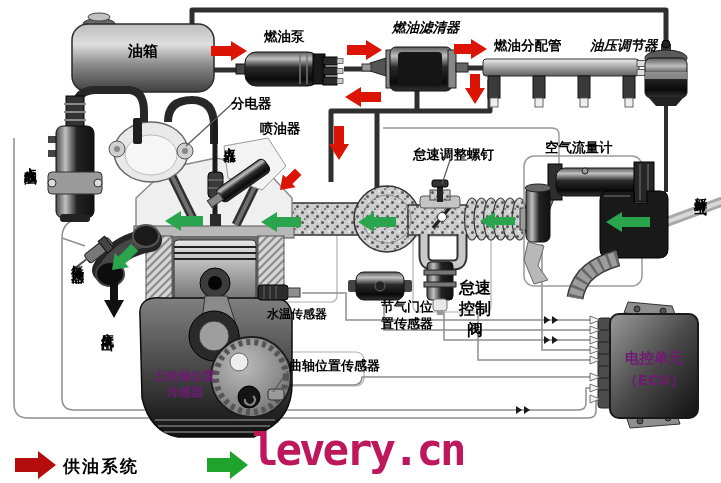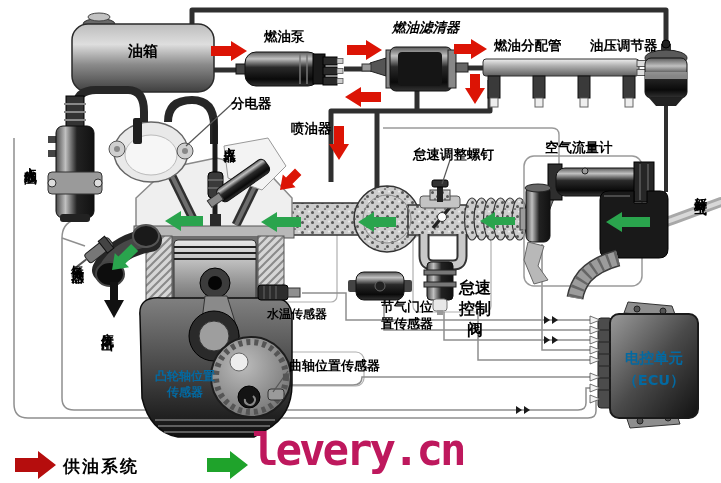--- a/index.html
+++ b/index.html
@@ -2,21 +2,21 @@
 <html style="--fuel-flow-red: #dc1405; --air-flow-green: #2aa44d; --legend-red: #b50d0d; --legend-green: #1fa32b; --exhaust-black: #111111;"><head>
 <meta charset="utf-8">
 <style>
   html,body{margin:0;padding:0;background:#fff;}
   #stage{position:relative;width:721px;height:483px;background:#fff;overflow:hidden;
          font-family:"DejaVu Sans",sans-serif;}
   #art{position:absolute;left:0;top:0;}
   .lbl{position:absolute;font-family:"DejaVu Sans",sans-serif;font-weight:bold;color:#000;
        white-space:pre-line;line-height:1.3;z-index:5;}
   .v{writing-mode:vertical-rl;text-orientation:upright;letter-spacing:2px;line-height:1;}
-  .white{color:#0369a1;}
+  .white{color:#701a75;}
   .ctr{text-align:center;}
   .legend-lbl{position:absolute;font-weight:bold;font-size:17px;letter-spacing:2px;z-index:5;}
   #watermark{position:absolute;left:252px;top:428px;font-family:"DejaVu Sans Mono",monospace;
        font-weight:bold;font-size:44px;letter-spacing:-3px;color:#be185d;z-index:9;line-height:1;}
   .ar-red{fill:var(--fuel-flow-red,#dc1405);}
   .ar-green{fill:var(--air-flow-green,#2aa44d);}
   .ar-black{fill:var(--exhaust-black,#111111);}
   .ar-lred{fill:var(--legend-red,#b50d0d);}
   .ar-lgreen{fill:var(--legend-green,#1fa32b);}
 </style>
@@ -403,25 +403,25 @@
   <g>
     <polygon class="ar-lred" points="56,465 38,451 38,458 15,458 15,472 38,472 38,479"></polygon>
     <polygon class="ar-lgreen" points="248,465 230,451 230,458 207,458 207,472 230,472 230,479"></polygon>
   </g>
 </svg>
 
 <div class="lbl" style="left:128px;top:42px;font-size:15px;">油箱</div>
 <div class="lbl" style="left:264px;top:28px;font-size:13.5px;">燃油泵</div>
 <div class="lbl" style="left:392px;top:19px;font-size:13.5px;font-style:italic;">燃油滤清器</div>
 <div class="lbl" style="left:494px;top:37px;font-size:13.5px;">燃油分配管</div>
-<div class="lbl" style="left:590px;top:37px;font-size:13.5px;">油压调节器</div>
+<div class="lbl" style="left:590px;top:37px;font-size:13.5px;font-style:italic;">油压调节器</div>
 <div class="lbl" style="left:231px;top:95px;font-size:13.5px;">分电器</div>
 <div class="lbl v" style="left:24px;top:156px;font-size:13px;">点火线圈</div>
 <div class="lbl v" style="left:223px;top:136px;font-size:13px;">点火器</div>
-<div class="lbl" style="left:291px;top:120px;font-size:13.5px;">喷油器</div>
+<div class="lbl" style="left:260px;top:120px;font-size:13.5px;">喷油器</div>
 <div class="lbl" style="left:413px;top:146px;font-size:13.5px;">怠速调整螺钉</div>
 <div class="lbl" style="left:545px;top:139px;font-size:13.5px;">空气流量计</div>
 <div class="lbl v" style="left:694px;top:186px;font-size:13px;">新鲜空气</div>
 <div class="lbl v" style="left:71px;top:255px;font-size:13px;">氧传感器</div>
 <div class="lbl v" style="left:101px;top:322px;font-size:13px;">废气排出</div>
 <div class="lbl" style="left:267px;top:307px;font-size:12px;">水温传感器</div>
 <div class="lbl" style="left:381px;top:299px;font-size:13px;">节气门位
 置传感器</div>
 <div class="lbl ctr" style="left:452px;top:278px;width:46px;font-size:16px;">怠速
 控制阀</div>

